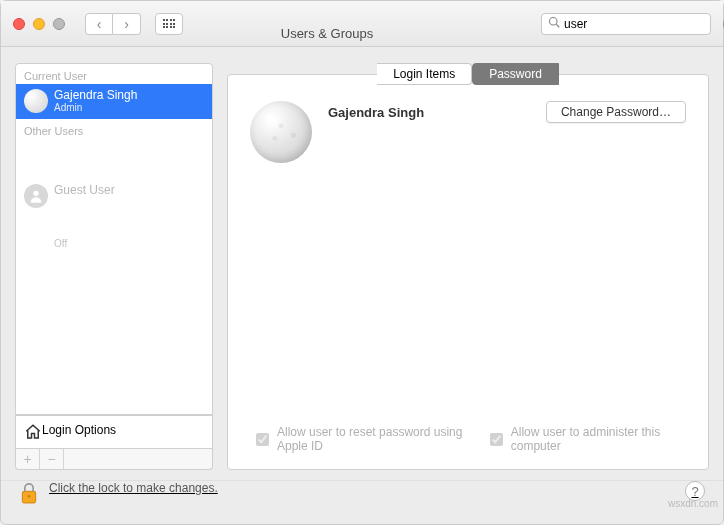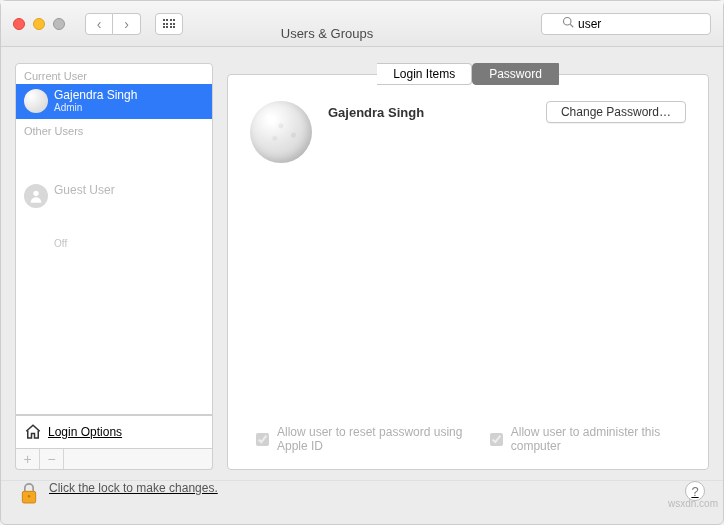--- a/index.html
+++ b/index.html
@@ -12,38 +12,38 @@
     .dot.yellow { background: #ffbd2e; border: 0.5px solid #dea123; }
     .dot.green { background: #bbb; border: 0.5px solid #999; }
     .navbtns { display: flex; margin-left: 12px; }
     .navbtn { width: 28px; height: 22px; background: #fff; border: 1px solid #c8c8c8; display: flex; align-items: center; justify-content: center; color: #888; font-size: 14px; }
     .navbtn.left { border-radius: 4px 0 0 4px; }
     .navbtn.right { border-radius: 0 4px 4px 0; border-left: none; }
     .gridbtn { width: 28px; height: 22px; background: #fff; border: 1px solid #c8c8c8; border-radius: 4px; margin-left: 6px; display: flex; align-items: center; justify-content: center; }
     .grid-icon { display: grid; grid-template-columns: repeat(4, 2px); grid-template-rows: repeat(3, 2px); gap: 1.5px; }
     .grid-icon span { background: #555; width: 2px; height: 2px; }
     .title { flex: 1; text-align: center; font-size: 13px; color: #4a4a4a; font-weight: 500; margin-left: -70px; margin-top: 20px; }
-    .search { width: 170px; height: 22px; background: #fff; border: 1px solid #c8c8c8; border-radius: 4px; display: flex; align-items: center; padding: 0 20px; gap: 4px; }
+    .search { width: 170px; height: 22px; background: #fff; border: 1px solid #c8c8c8; border-radius: 4px; display: flex; align-items: center; padding: 0 6px; gap: 4px; }
     .search input { border: none; outline: none; font-size: 12px; flex: 1; background: transparent; }
     .search .clear { width: 14px; height: 14px; border-radius: 50%; background: #999; color: #fff; font-size: 10px; display: flex; align-items: center; justify-content: center; cursor: pointer; }
     .mag { color: #888; font-size: 12px; }
     .content { flex: 1; display: flex; padding: 16px 14px 10px 14px; gap: 14px; }
     .sidebar { width: 198px; display: flex; flex-direction: column; }
     .userlist { flex: 1; background: #fff; border: 1px solid #cfcfcf; border-radius: 4px 4px 0 0; overflow: hidden; }
     .section-label { font-size: 11px; color: #b0b0b0; padding: 6px 8px 2px 8px; }
     .user-row { padding: 4px 8px 6px 8px; display: flex; align-items: center; gap: 6px; }
     .user-row.selected { background: #2f7af9; color: #fff; }
     .user-row .name { font-size: 12px; line-height: 1.2; }
     .user-row .role { font-size: 10px; opacity: 0.85; }
     .user-row.dim .name, .user-row.dim .role { color: #b8b8b8; margin-top: 40px; }
     .user-row.dim { color: #b8b8b8; }
     .avatar-sm { width: 24px; height: 24px; border-radius: 50%; background: radial-gradient(circle at 30% 30%, #fff, #d0d0d0); flex-shrink: 0; }
     .avatar-guest { width: 24px; height: 24px; border-radius: 50%; background: #d8d8d8; display: flex; align-items: center; justify-content: center; flex-shrink: 0; }
     .avatar-guest svg { width: 16px; height: 16px; fill: #fff; }
-    .login-opts { border: 1px solid #cfcfcf; border-top: 1px solid #cfcfcf; background: #fff; display: flex; align-items: center; gap: 6px; padding: 7px 8px; font-size: 12px; text-decoration: underline; }
+    .login-opts { border: 1px solid #cfcfcf; border-top: 1px solid #cfcfcf; background: #fff; display: flex; align-items: flex-start; padding: 7px 8px; font-size: 12px; }
     .home-icon { width: 18px; height: 18px; }
     .addremove { display: flex; border: 1px solid #cfcfcf; border-top: none; background: #f7f7f7; border-radius: 0 0 4px 4px; }
     .addremove button { width: 24px; height: 20px; border: none; border-right: 1px solid #d6d6d6; background: transparent; color: #bbb; font-size: 14px; line-height: 1; }
     .main { flex: 1; display: flex; flex-direction: column; }
     .tabs { display: flex; justify-content: center; margin-bottom: 0; position: relative; z-index: 2; }
     .tab { padding: 3px 16px; font-size: 12px; border: 1px solid #c8c8c8; background: #fff; }
     .tab.active { background: #7a7a7a; color: #fff; border-color: #7a7a7a; }
     .tab.left { border-radius: 4px 0 0 4px; }
     .tab.right { border-radius: 0 4px 4px 0; border-left: none; }
     .panel { flex: 1; background: #fff; border: 1px solid #cfcfcf; border-radius: 4px; margin-top: -11px; padding: 26px 22px 16px 22px; display: flex; flex-direction: column; }

